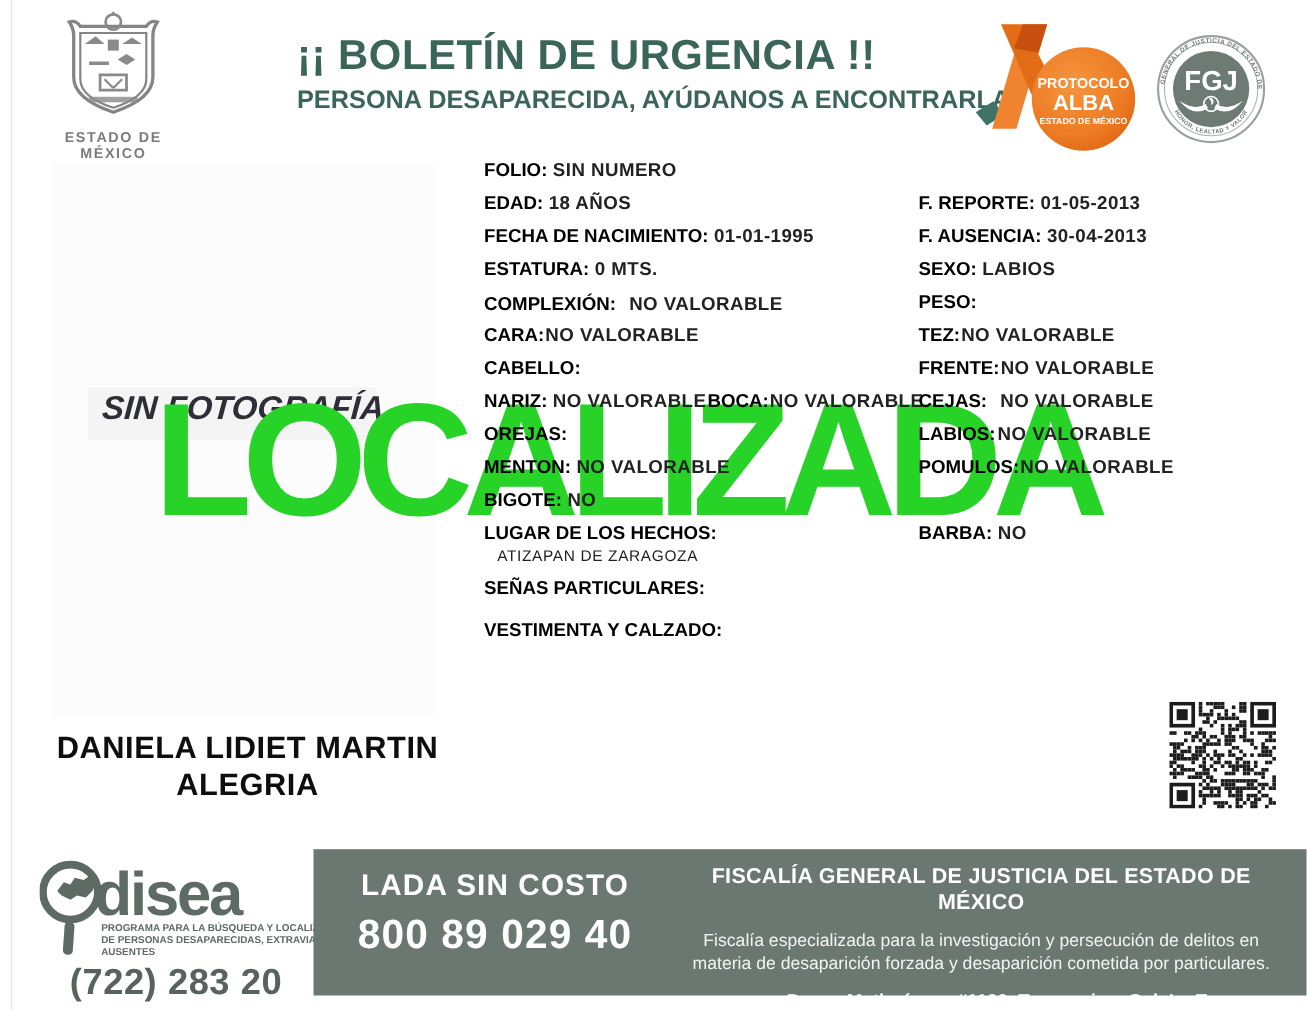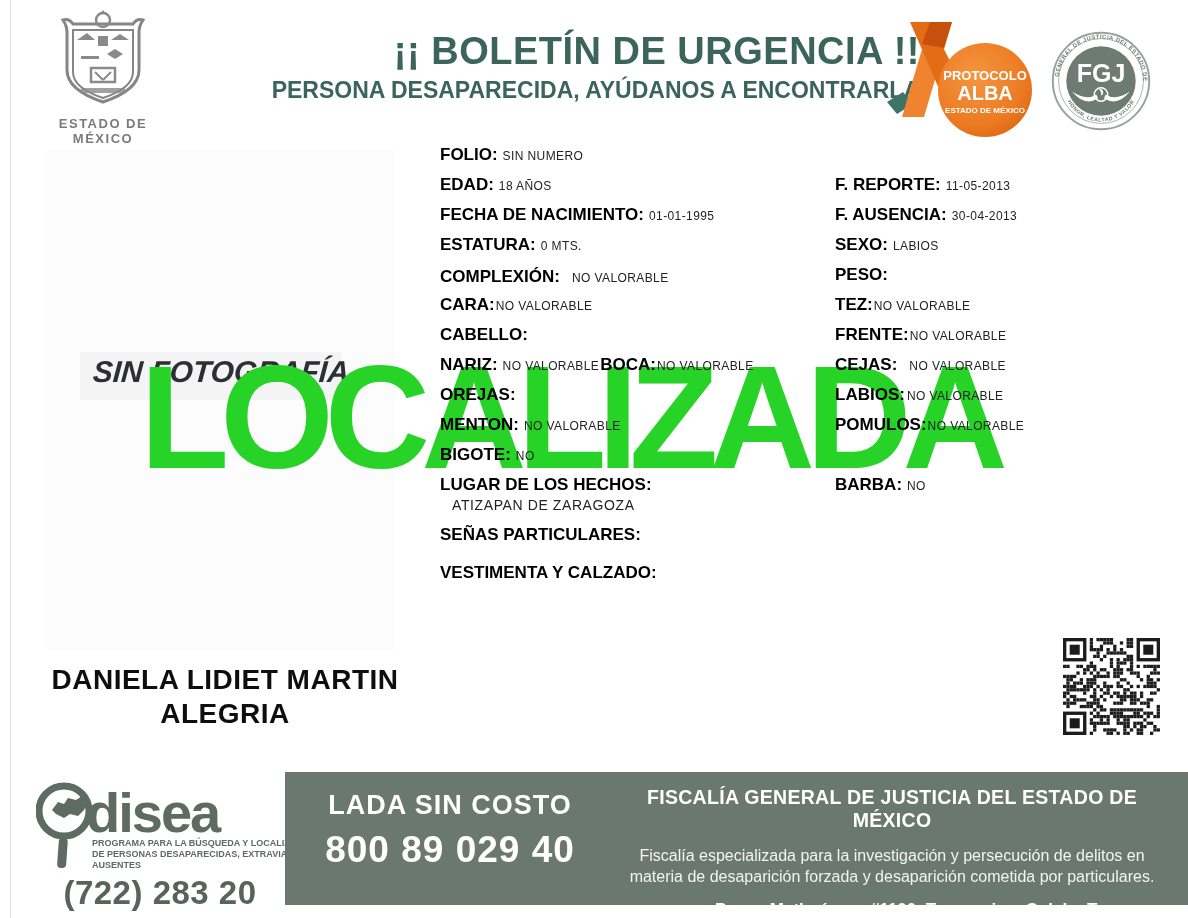--- a/index.html
+++ b/index.html
@@ -4,29 +4,29 @@
 <style>
   html,body{margin:0;padding:0;background:#ffffff;}
   #page{position:relative;width:1188px;height:918px;background:#fff;overflow:hidden;
         font-family:"Liberation Sans",sans-serif;color:#111;}
   .abs{position:absolute;}
   #page-border-line{left:10px;top:0;width:1px;height:918px;background:#e2e2e2;}
 
   
   #coat-block{left:38px;top:10px;width:130px;text-align:center;}
   #state-label{margin-top:2px;font-size:13px;font-weight:bold;letter-spacing:1.5px;color:#7b7b7b;}
-  #title-block{left:270px;top:30px;width:650px;text-align:right;}
+  #title-block{left:270px;top:30px;width:650px;text-align:left;}
   #main-title{font-size:38px;font-weight:800;color:#3c655a;letter-spacing:.5px;margin:0;}
   #sub-title{font-size:23px;font-weight:800;color:#3c655a;margin-top:4px;}
 
   
   .frow{position:absolute;left:440px;white-space:nowrap;z-index:5;}
   .rcell{position:absolute;left:835px;white-space:nowrap;z-index:5;}
   .lbl{font-weight:800;font-size:17px;color:#000;}
-  .val{font-weight:400;font-size:12px;color:#222;margin-left:5px;letter-spacing:.4px;}
+  .val{font-weight:700;font-size:17px;color:#222;margin-left:5px;letter-spacing:.4px;}
   #lugar-detalle{left:452px;top:497px;font-size:14px;letter-spacing:.6px;color:#222;z-index:5;}
 
   
   #photo-box{left:47px;top:150px;width:348px;height:500px;background:#fcfcfc;}
   #photo-band{position:absolute;left:33px;top:202px;width:262px;height:48px;background:#f4f4f4;}
   #photo-text{position:absolute;left:0;top:205px;width:348px;text-align:center;
               font-size:30px;font-style:italic;font-weight:600;color:#2e2e36;transform:skewX(-4deg);}
 
   
   #status-overlay{left:140px;top:345px;width:940px;z-index:2;
@@ -139,21 +139,21 @@
   <div class="abs" id="status-overlay">LOCALIZADA</div>
 
   <div class="frow" style="top:145px;">
     <span class="lbl">FOLIO:</span><span class="val">SIN NUMERO</span>
   </div>
 
   <div class="frow" style="top:175px;">
     <span class="lbl">EDAD:</span><span class="val">18 AÑOS</span>
   </div>
   <div class="rcell" style="top:175px;">
-    <span class="lbl">F. REPORTE:</span><span class="val">11-05-2013</span>
+    <span class="lbl">F. REPORTE:</span><span class="val">01-05-2013</span>
   </div>
 
   <div class="frow" style="top:205px;">
     <span class="lbl">FECHA DE NACIMIENTO:</span><span class="val">01-01-1995</span>
   </div>
   <div class="rcell" style="top:205px;">
     <span class="lbl">F. AUSENCIA:</span><span class="val">30-04-2013</span>
   </div>
 
   <div class="frow" style="top:235px;">

